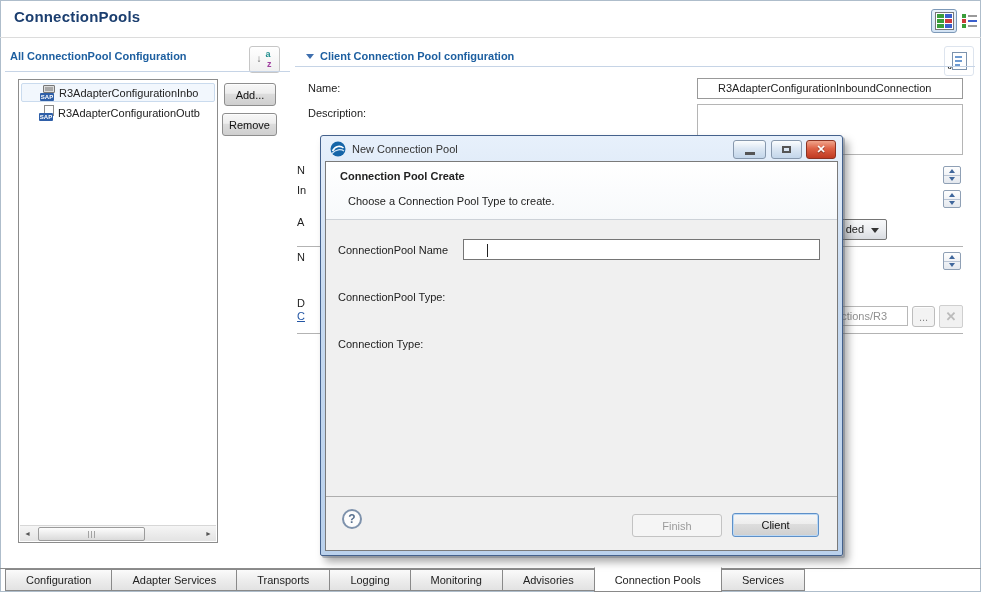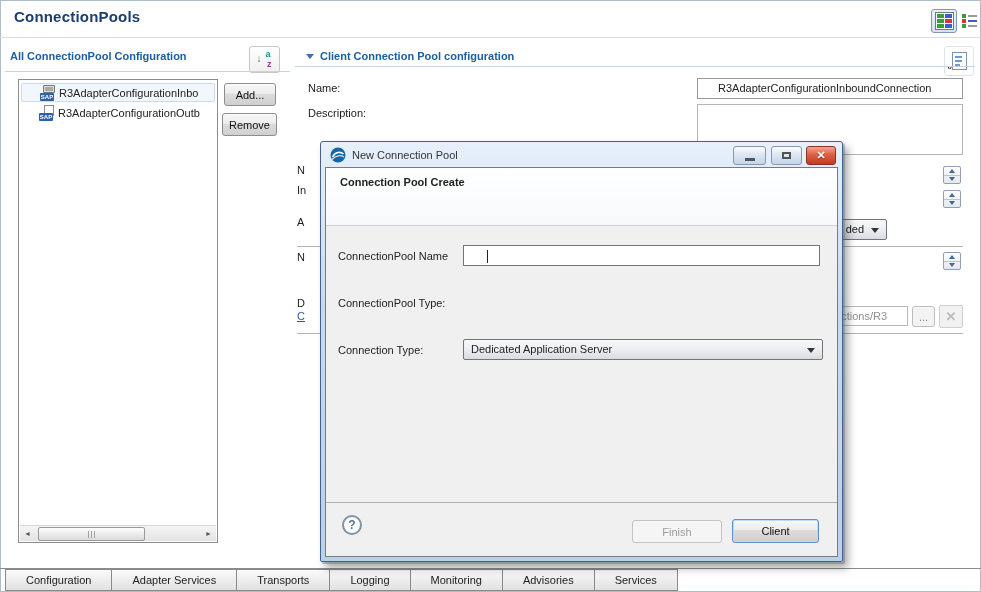--- a/index.html
+++ b/index.html
@@ -73,21 +73,21 @@
   .dd-ar{position:absolute;right:7px;top:8px;width:0;height:0;border-left:4px solid transparent;
          border-right:4px solid transparent;border-top:5px solid #333}
   .sep{height:1px;background:#b3b3b3}
   .linkfrag{color:#2456a4;text-decoration:underline}
   .srcbtn{left:944px;top:46px;width:28px;height:28px;border:1px solid #dde4ee;border-radius:3px;
           display:flex;align-items:center;justify-content:center;background:#fff}
   .srcic{position:relative;width:13px;height:16px;border:1px solid #7d93ad;background:#fff}
   .srcic i{position:absolute;left:2px;width:7px;height:2px;background:#6f9bd1}
   .srcic .code{position:absolute;left:-5px;bottom:-3px;font-size:8px;font-weight:bold;color:#222;letter-spacing:-1px;background:transparent}
   
-  .dialog{left:320px;top:141px;width:523px;height:421px;box-sizing:border-box;border:1px solid #44618c;
+  .dialog{left:320px;top:135px;width:523px;height:421px;box-sizing:border-box;border:1px solid #44618c;
           border-radius:3px 3px 2px 2px;background:linear-gradient(#e7f0fb,#c7daf0 40%,#bad1ec);
           box-shadow:2px 2px 0 rgba(110,120,132,.45), 5px 6px 8px rgba(0,0,0,.35);z-index:10}
   .d-titlebar{position:absolute;left:0;top:0;right:0;height:25px;display:flex;align-items:center;padding-left:9px}
   .d-title{margin-left:6px;color:#333}
   .winbtn{position:absolute;top:4px;height:19px;box-sizing:border-box;border:1px solid #8798ad;border-radius:3px;
           display:flex;align-items:center;justify-content:center;
           background:linear-gradient(#fbfdfe,#dce7f3 45%,#c3d6ea)}
   .winbtn.close{border-color:#8b3222;background:linear-gradient(#f0a58c,#dd6145 45%,#c03a22);color:#fff;
                 font-weight:bold;font-size:11px;text-shadow:0 1px 1px rgba(0,0,0,.45)}
   .glyph-min{width:10px;height:3px;background:#555;margin-top:7px}
@@ -253,44 +253,43 @@
   <div class="winbtn" style="left:450px;width:31px">
       <span class="glyph-max"></span>
     </div>
   <div class="winbtn close" style="left:485px;width:30px">
       <span>✕</span>
     </div>
 
   <div class="d-client">
     <div class="d-header">
       <div class="d-heading">Connection Pool Create</div>
+      <div class="d-subtext">Choose a Connection Pool Type to create.</div>
     </div>
 
     <div class="abs field-label" style="left:12px;top:82px">ConnectionPool Name</div>
     <div class="abs tinput" style="left:137px;top:77px;width:357px;height:21px;border-color:#757575"><span class="caret"></span><span></span></div>
 
     <div class="abs field-label" style="left:12px;top:129px">ConnectionPool Type:</div>
 
     <div class="abs field-label" style="left:12px;top:176px">Connection Type:</div>
-    <div class="abs dropdown" style="left:137px;top:171px;width:360px;height:21px">
-      <span>Dedicated Application Server</span><span class="dd-ar"></span>
-    </div>
 
     <div class="d-footer">
       <div class="helpbtn">
           <span>?</span>
         </div>
       <div class="btn disabled" style="position:absolute;left:306px;top:17px;width:90px;height:23px">Finish</div>
       <div class="btn cancel-focus" style="position:absolute;left:406px;top:16px;width:87px;height:24px">Client</div>
     </div>
   </div>
 </div>
 
 <div class="abs tab-topline"></div>
 <div class="abs tabbar">
   <div class="tab">Configuration</div>
   <div class="tab">Adapter Services</div>
   <div class="tab">Transports</div>
   <div class="tab">Logging</div>
   <div class="tab">Monitoring</div>
   <div class="tab">Advisories</div>
+  <div class="tab active">Connection Pools</div>
   <div class="tab">Services</div>
 </div>
 
 </body></html>

